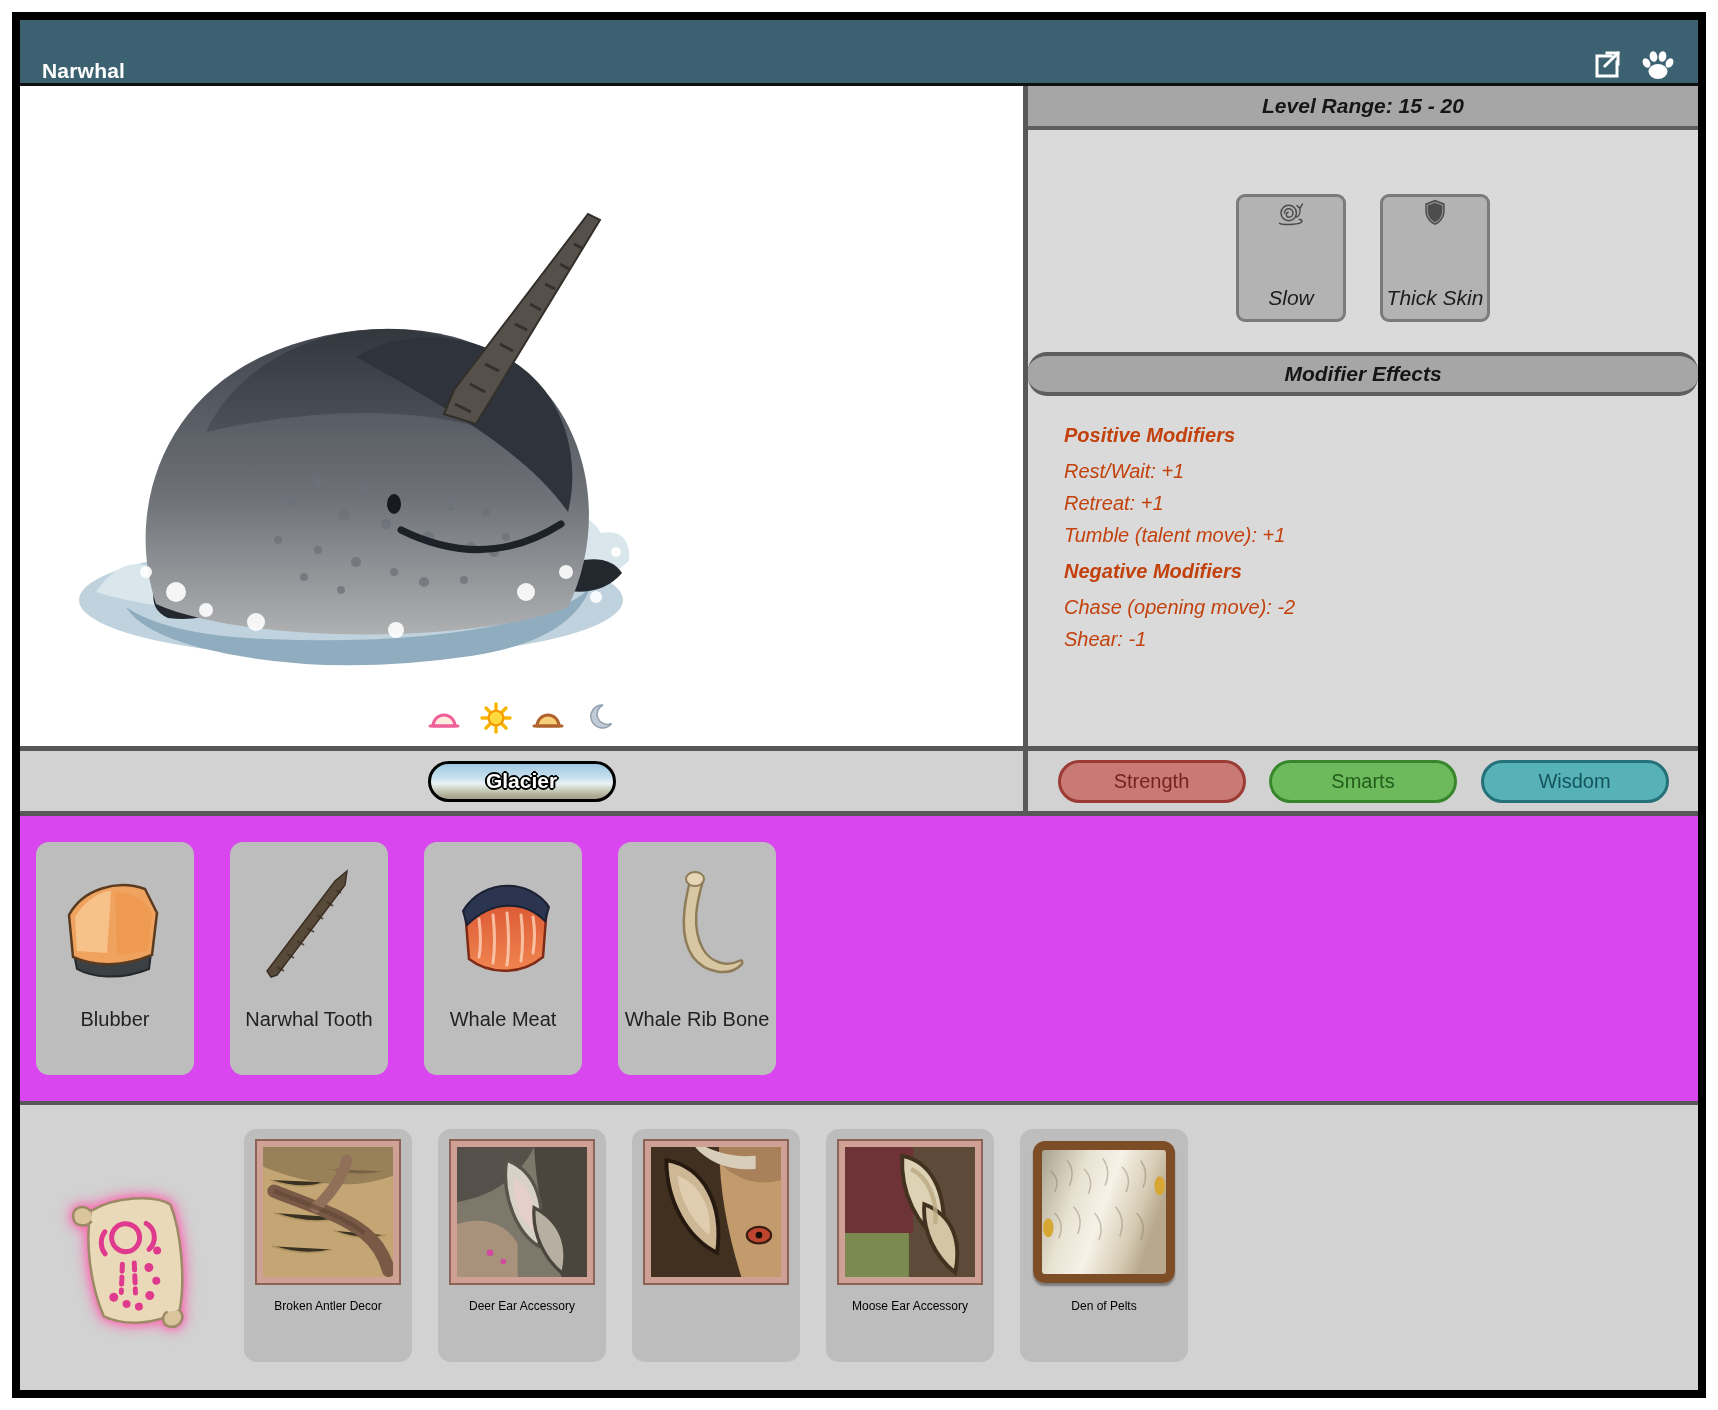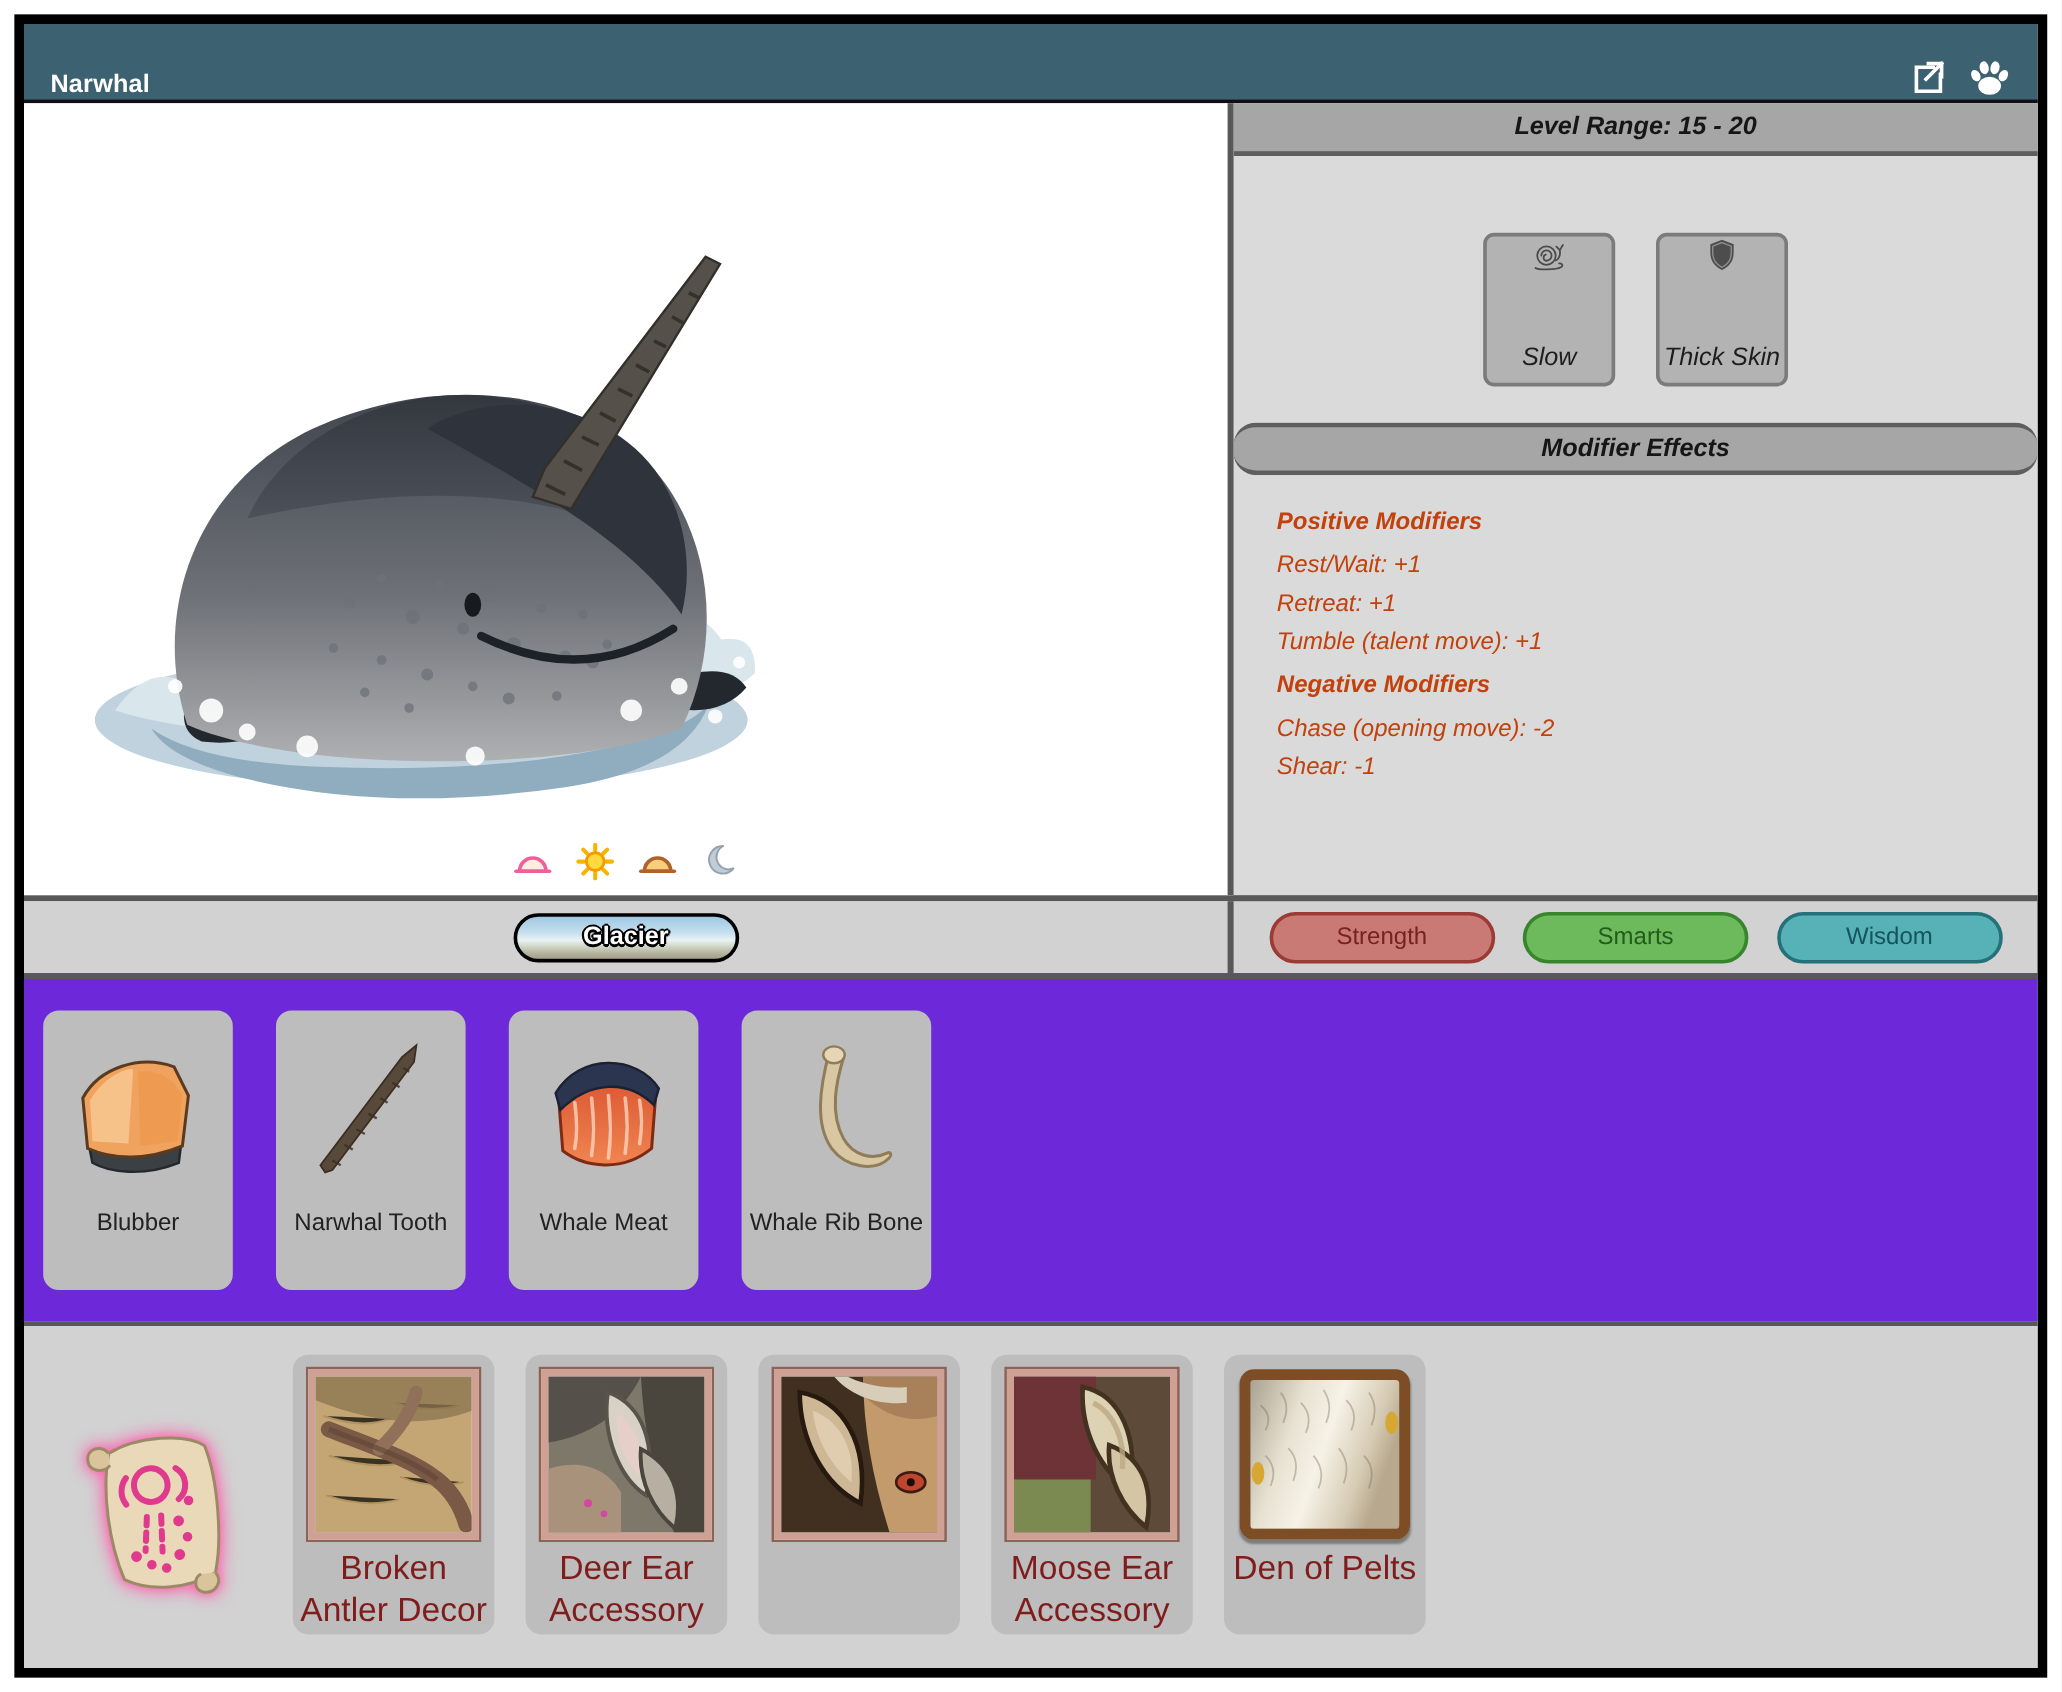--- a/index.html
+++ b/index.html
@@ -61,38 +61,38 @@
   .biome-right { flex:1; display:flex; align-items:center; justify-content:space-evenly; padding:0 6px; }
   .stat-pill {
     width:188px; height:43px; border-radius:22px; border:3px solid; cursor:pointer;
     display:flex; align-items:center; justify-content:center; font-size:20px;
   }
   .pill-strength { background:#ca7a74; border-color:#9c3a35; color:#752220; }
   .pill-smarts   { background:#6cba5c; border-color:#38862c; color:#235c1a; }
   .pill-wisdom   { background:#57b2b8; border-color:#257179; color:#14545c; }
 
   
-  .items-section { flex:0 0 290px; height:290px; border-top:5px solid #585858; background:#6d28d9;
+  .items-section { flex:0 0 290px; height:290px; border-top:5px solid #585858; background:#d946ef;
     display:flex; gap:36px; padding:26px 0 0 16px; }
   .item-card { width:158px; height:233px; background:#bdbdbd; border-radius:13px; text-align:center;
     padding-top:10px; cursor:pointer; flex:0 0 158px; }
   .item-art { height:146px; display:flex; align-items:center; justify-content:center; }
   .item-label { font-size:20px; line-height:35px; color:#222; padding:0 4px; margin-top:4px; }
 
   
   .craft-section { flex:1; border-top:4px solid #585858; background:#d2d2d2;
     display:flex; align-items:flex-start; padding:24px 0 0 28px; }
   .scroll-wrap { width:134px; margin:56px 44px 0 18px; flex:0 0 134px;
     filter:drop-shadow(0 0 7px rgba(255,95,174,.85)) drop-shadow(0 0 3px rgba(255,95,174,.7)); cursor:pointer; }
   .craft-card { width:168px; height:233px; background:#bdbdbd; border-radius:13px; margin-right:26px;
     text-align:center; padding-top:12px; cursor:pointer; flex:0 0 168px; }
   .craft-art { width:142px; height:142px; margin:0 auto; }
   .stick-frame { border:6px solid #cfa195; box-shadow: inset 0 0 0 3px #f2e0d7, 0 0 0 2px #8d6257; }
   .branch-frame { border:9px solid #7d4e26; border-radius:12px; box-shadow: inset 0 0 0 2px #5d3415, 0 3px 2px rgba(0,0,0,.35); }
-  .craft-label { font-size:28px; line-height:35px; color:#7f1d1d; margin-top:6px; padding:0 4px; }
+  .craft-label { font-size:12px; line-height:35px; color:#000000; margin-top:6px; padding:0 4px; }
   svg { display:block; }
 </style>
 </head>
 <body>
 
 <div class="page">
 
   <div class="app-header">
     <div class="app-title">Narwhal</div>
     <div class="header-icons">

